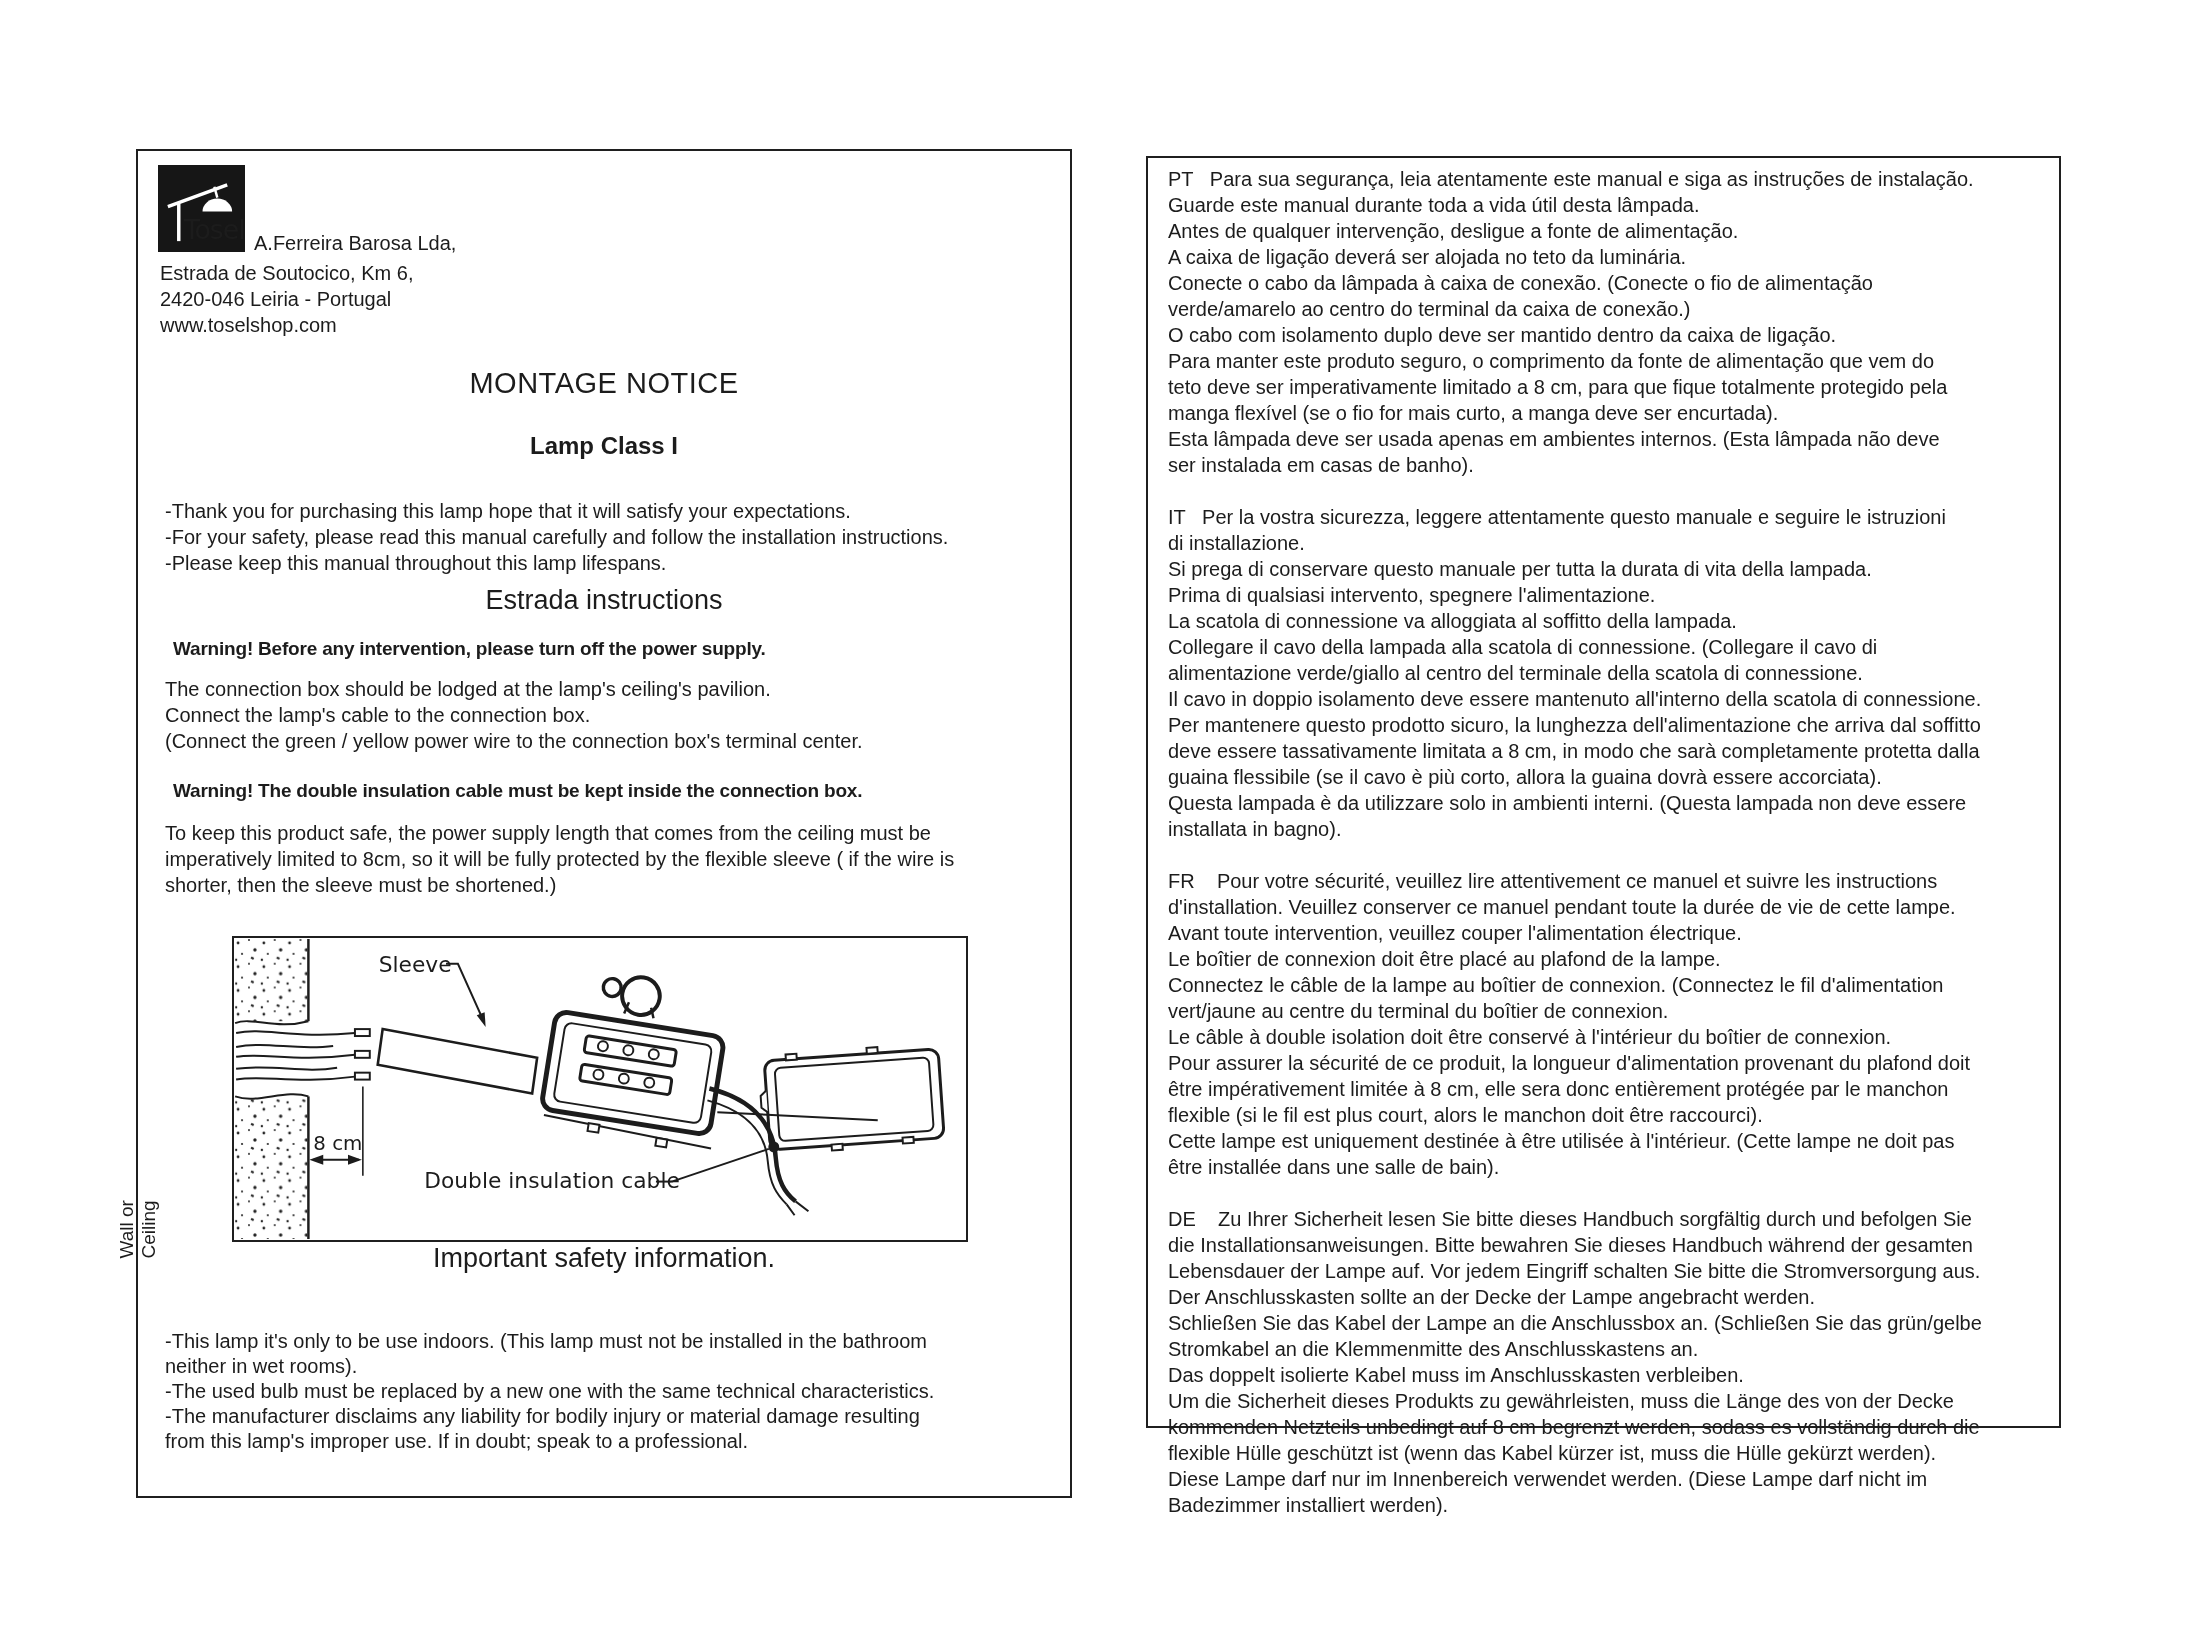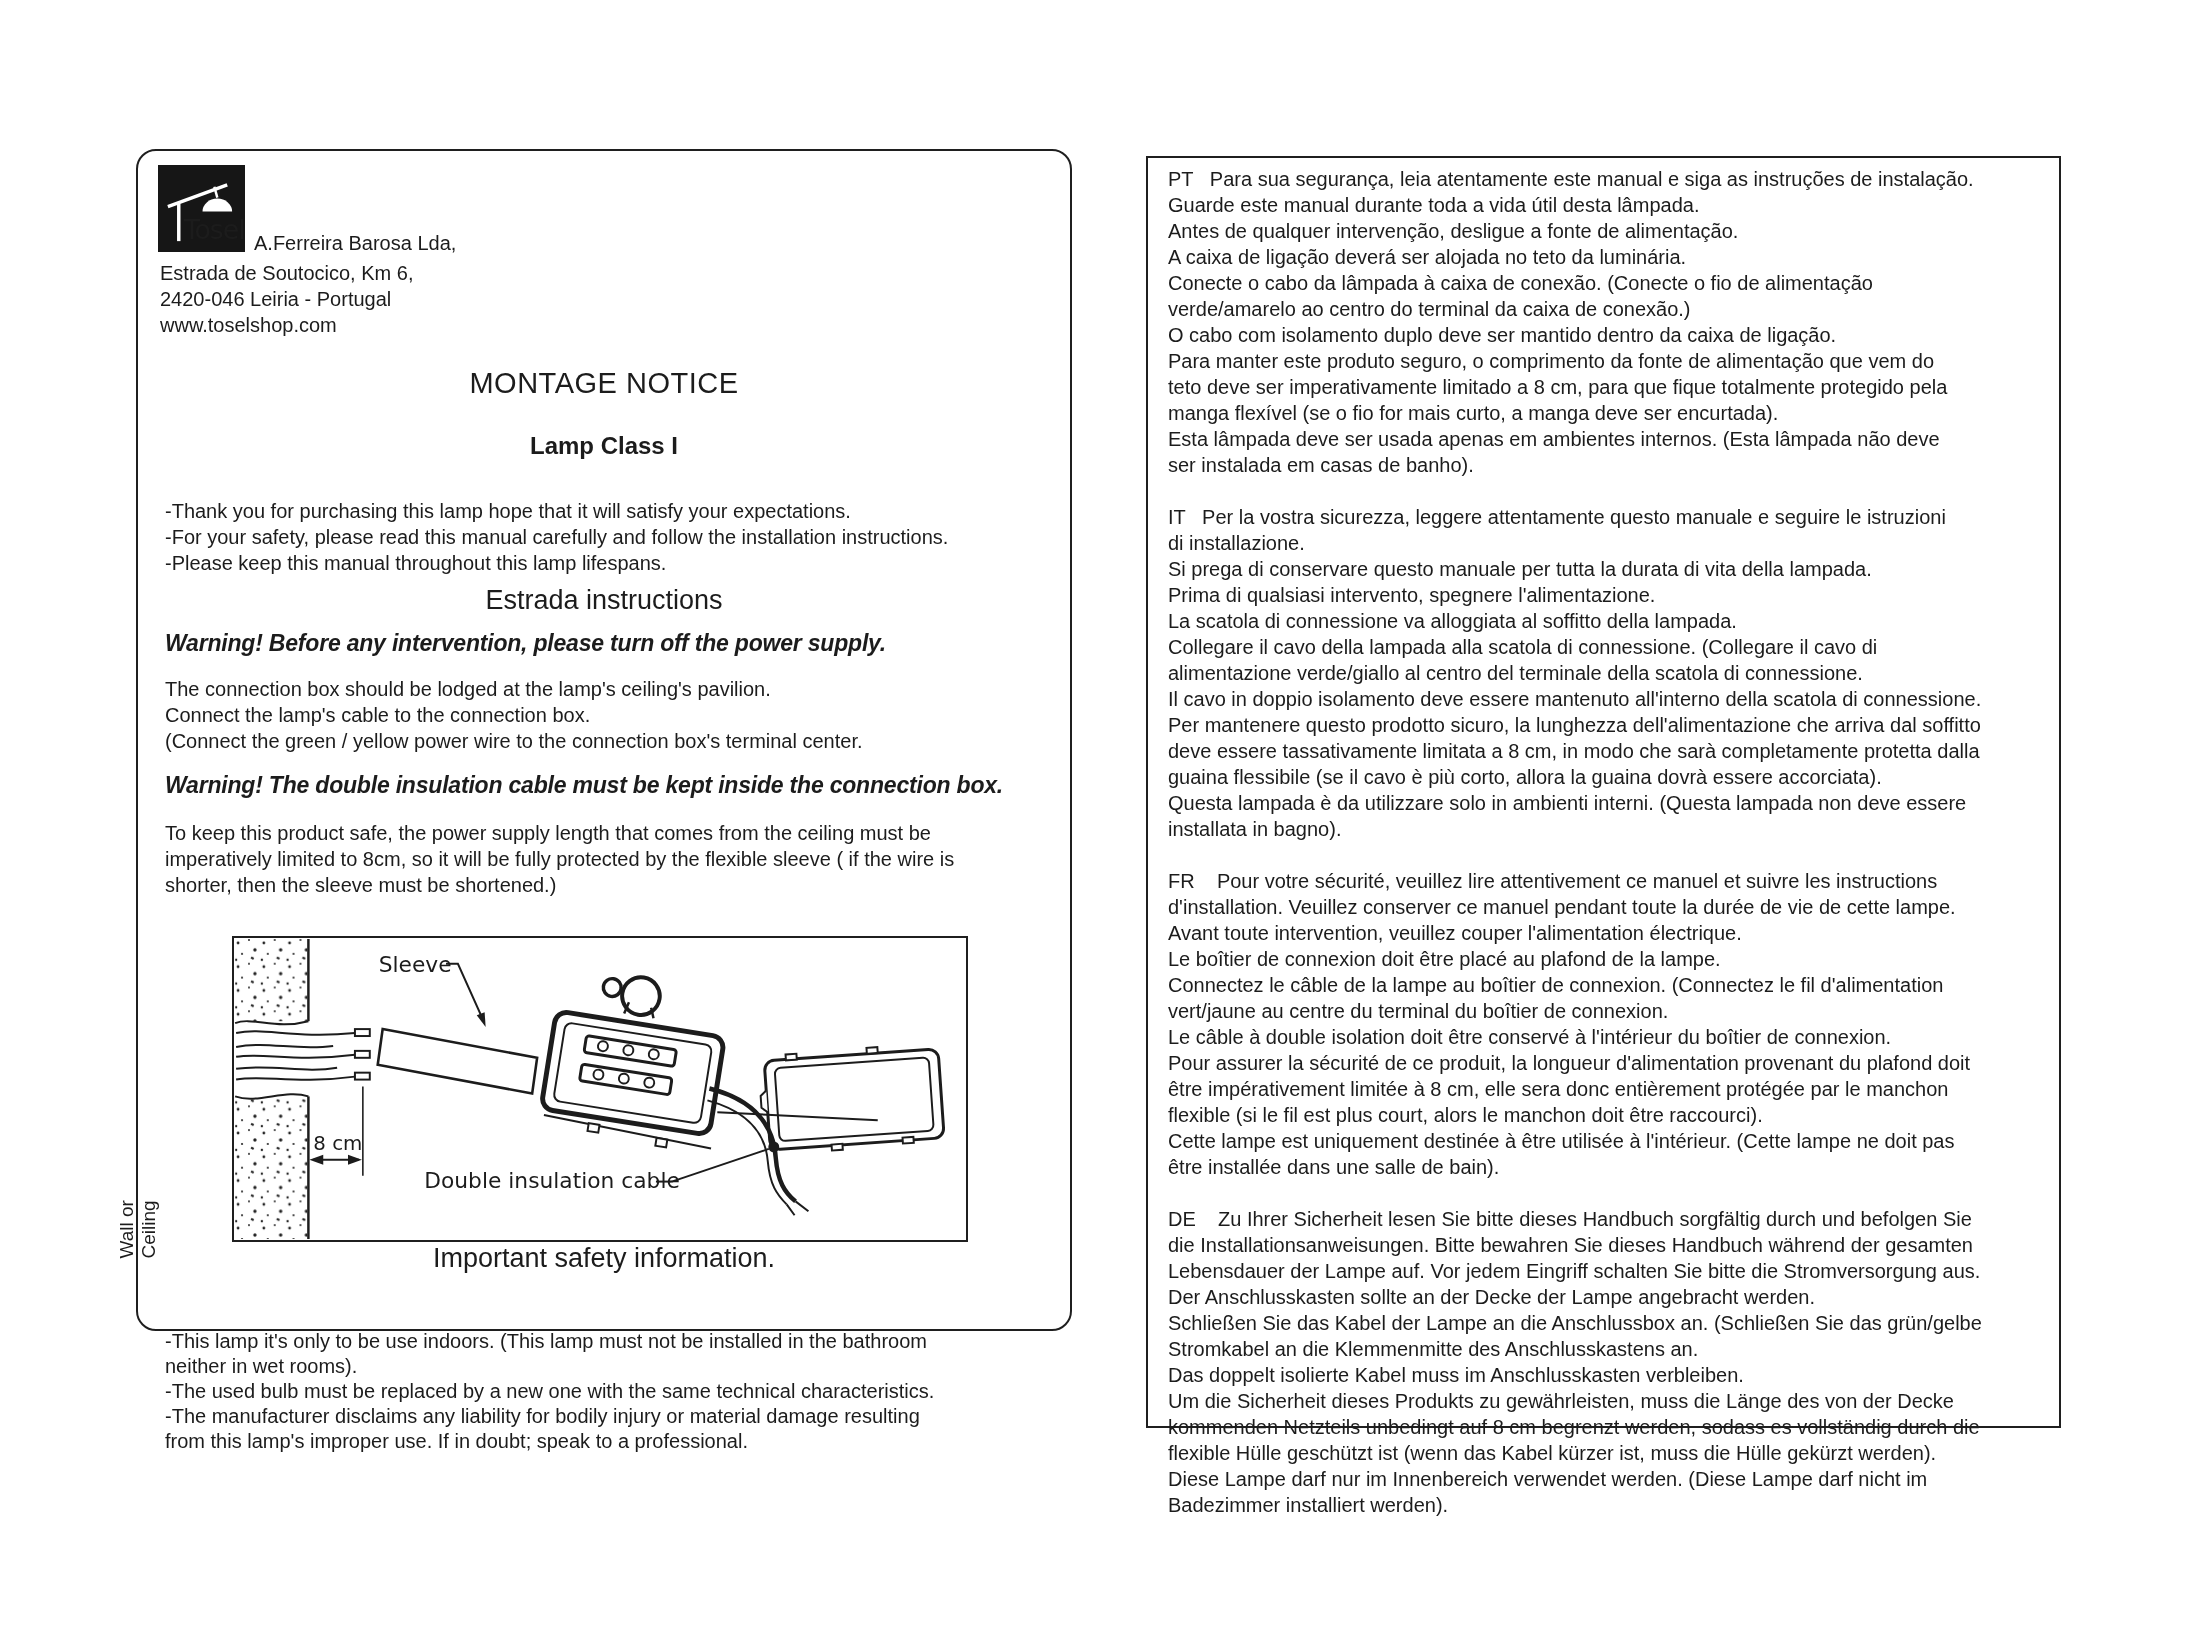--- a/index.html
+++ b/index.html
@@ -1,27 +1,27 @@
 <!DOCTYPE html>
 <html><head>
 <meta charset="utf-8">
 <style>
   html,body{margin:0;padding:0;background:#ffffff;}
   #stage{position:relative;width:2203px;height:1651px;background:#ffffff;
          font-family:"Liberation Sans", sans-serif;color:#1c1c1c;overflow:hidden;}
   .pagebox{position:absolute;background:#fff;border:2px solid #1f1f1f;box-sizing:border-box;}
-  #left-page{left:136px;top:149px;width:936px;height:1182px;border-radius:20px;}
+  #left-page{left:136px;top:149px;width:936px;height:1349px;}
   #right-page{left:1146px;top:156px;width:915px;height:1272px;}
   .abs{position:absolute;}
   .body-txt{font-size:20px;line-height:26px;white-space:pre-wrap;margin:0;}
   .centered{left:0;right:0;text-align:center;}
   .doc-title{font-size:29px;letter-spacing:0.5px;}
   .doc-sub{font-size:24px;font-weight:bold;}
   .sec-head{font-size:27px;}
-  .warn{font-size:23px;font-weight:bold;letter-spacing:-0.2px;white-space:pre-wrap;margin:0;font-style:italic;}
+  .warn{font-size:19px;font-weight:bold;letter-spacing:-0.2px;white-space:pre-wrap;margin:8px;}
   .logo-company{font-size:20px;}
   .addr{font-size:20px;line-height:26px;white-space:pre-wrap;margin:4px;}
   #right-page .lang-block{font-size:20px;line-height:26px;white-space:pre-wrap;margin:0 0 26px 0;}
   #right-page .pad{position:absolute;left:20px;top:8px;right:14px;}
   #diagram-box{position:absolute;left:94px;top:785px;width:736px;height:306px;
                border:2px solid #1f1f1f;box-sizing:border-box;}
   #wall-label{position:absolute;left:-59px;top:1025px;width:119px;height:46px;
               transform:rotate(-90deg);font-size:19px;line-height:22px;text-align:left;}
   svg text{font-family:"DejaVu Sans", sans-serif;fill:#1c1c1c;}
 </style>

